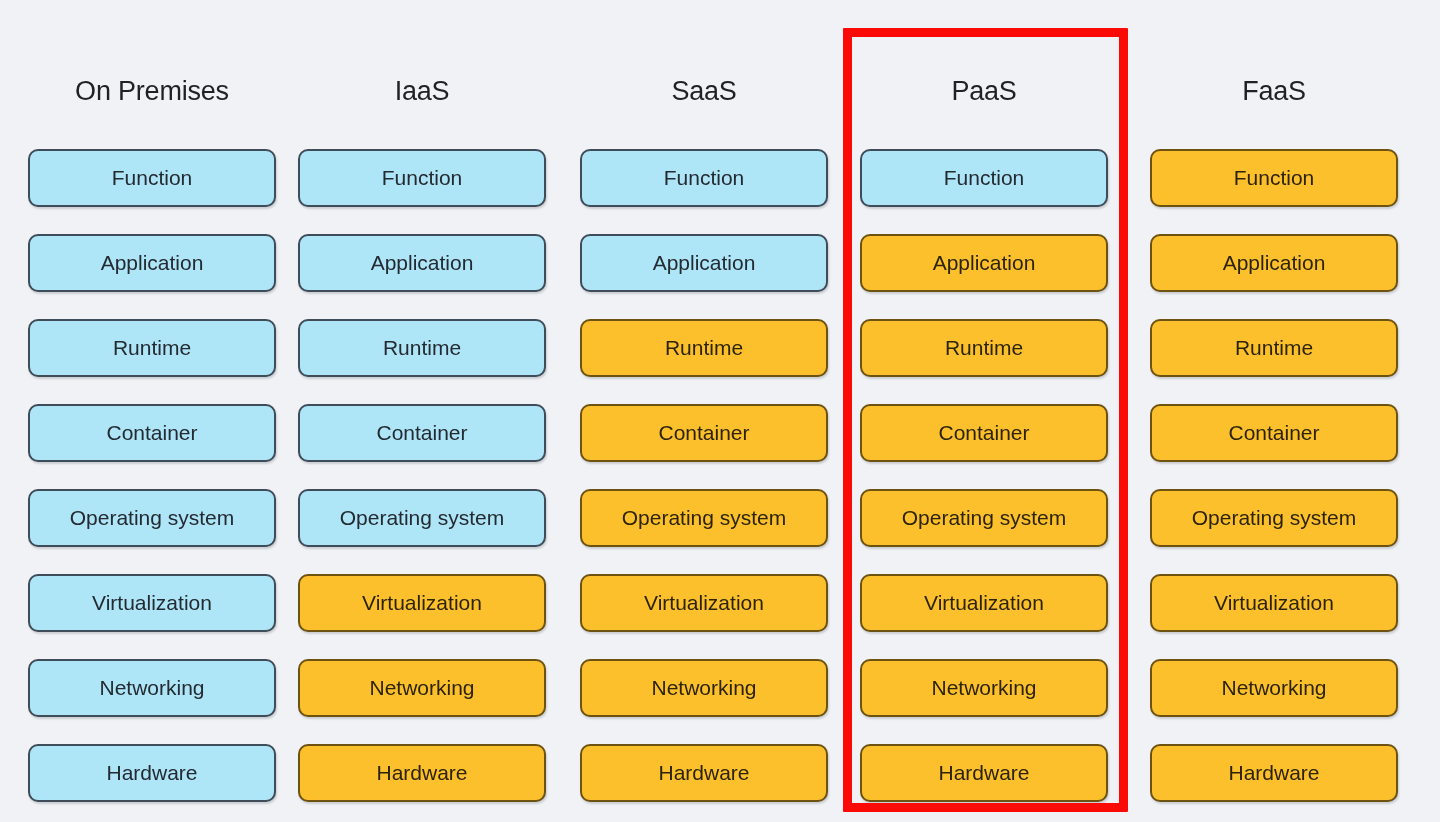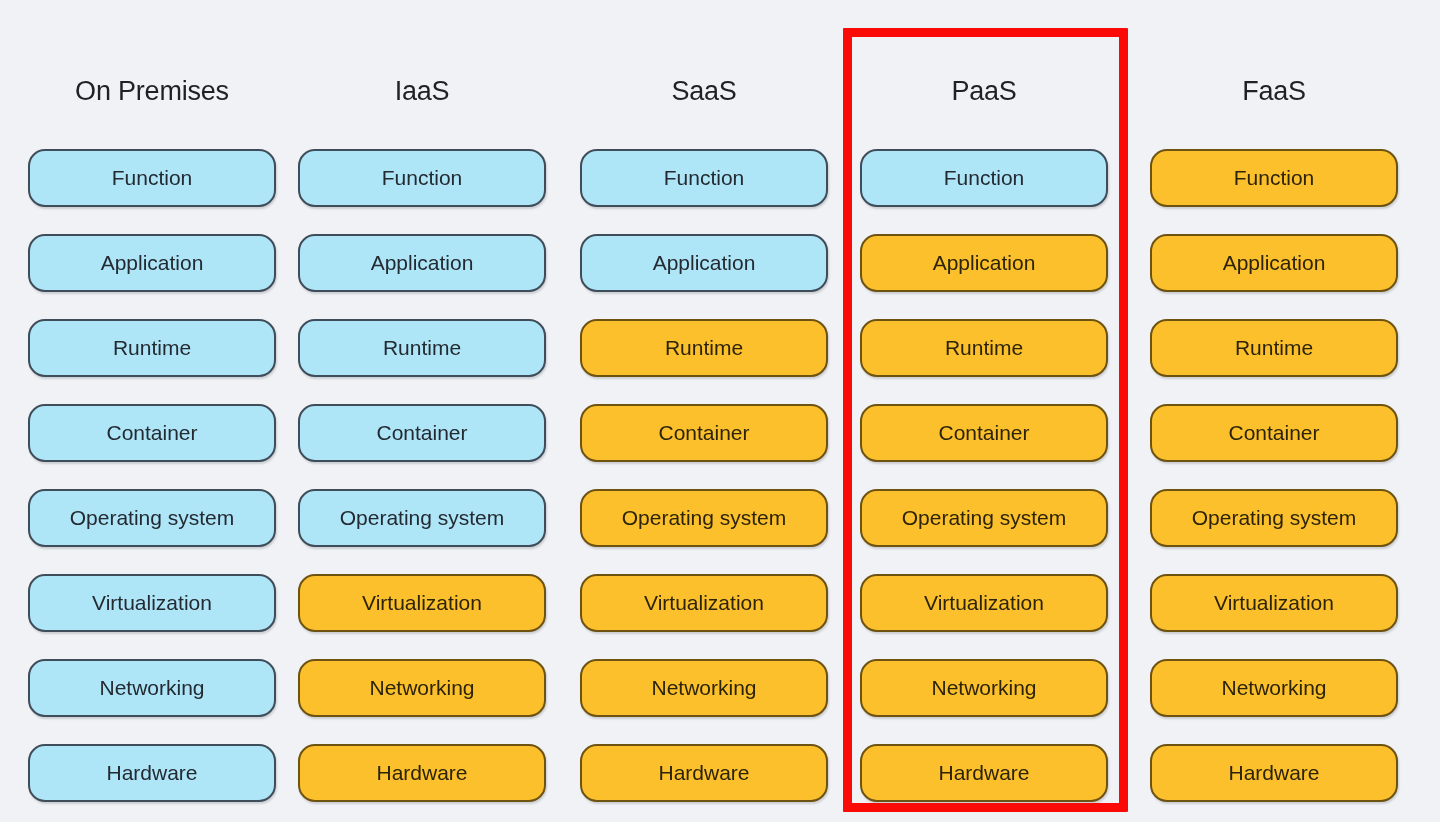--- a/index.html
+++ b/index.html
@@ -71,21 +71,21 @@
     top: 149px;
     left: 0;
     width: 248px;
   }
 
   .layer-box {
     box-sizing: border-box;
     width: 248px;
     height: 58px;
     margin-bottom: 27px;
-    border-radius: 17px;
+    border-radius: 10px;
     display: flex;
     align-items: center;
     justify-content: center;
     font-size: 21px;
     line-height: 24px;
     white-space: nowrap;
     box-shadow: 1px 2px 2px rgba(40,45,55,0.18);
   }
 
   .layer-box.blue {

